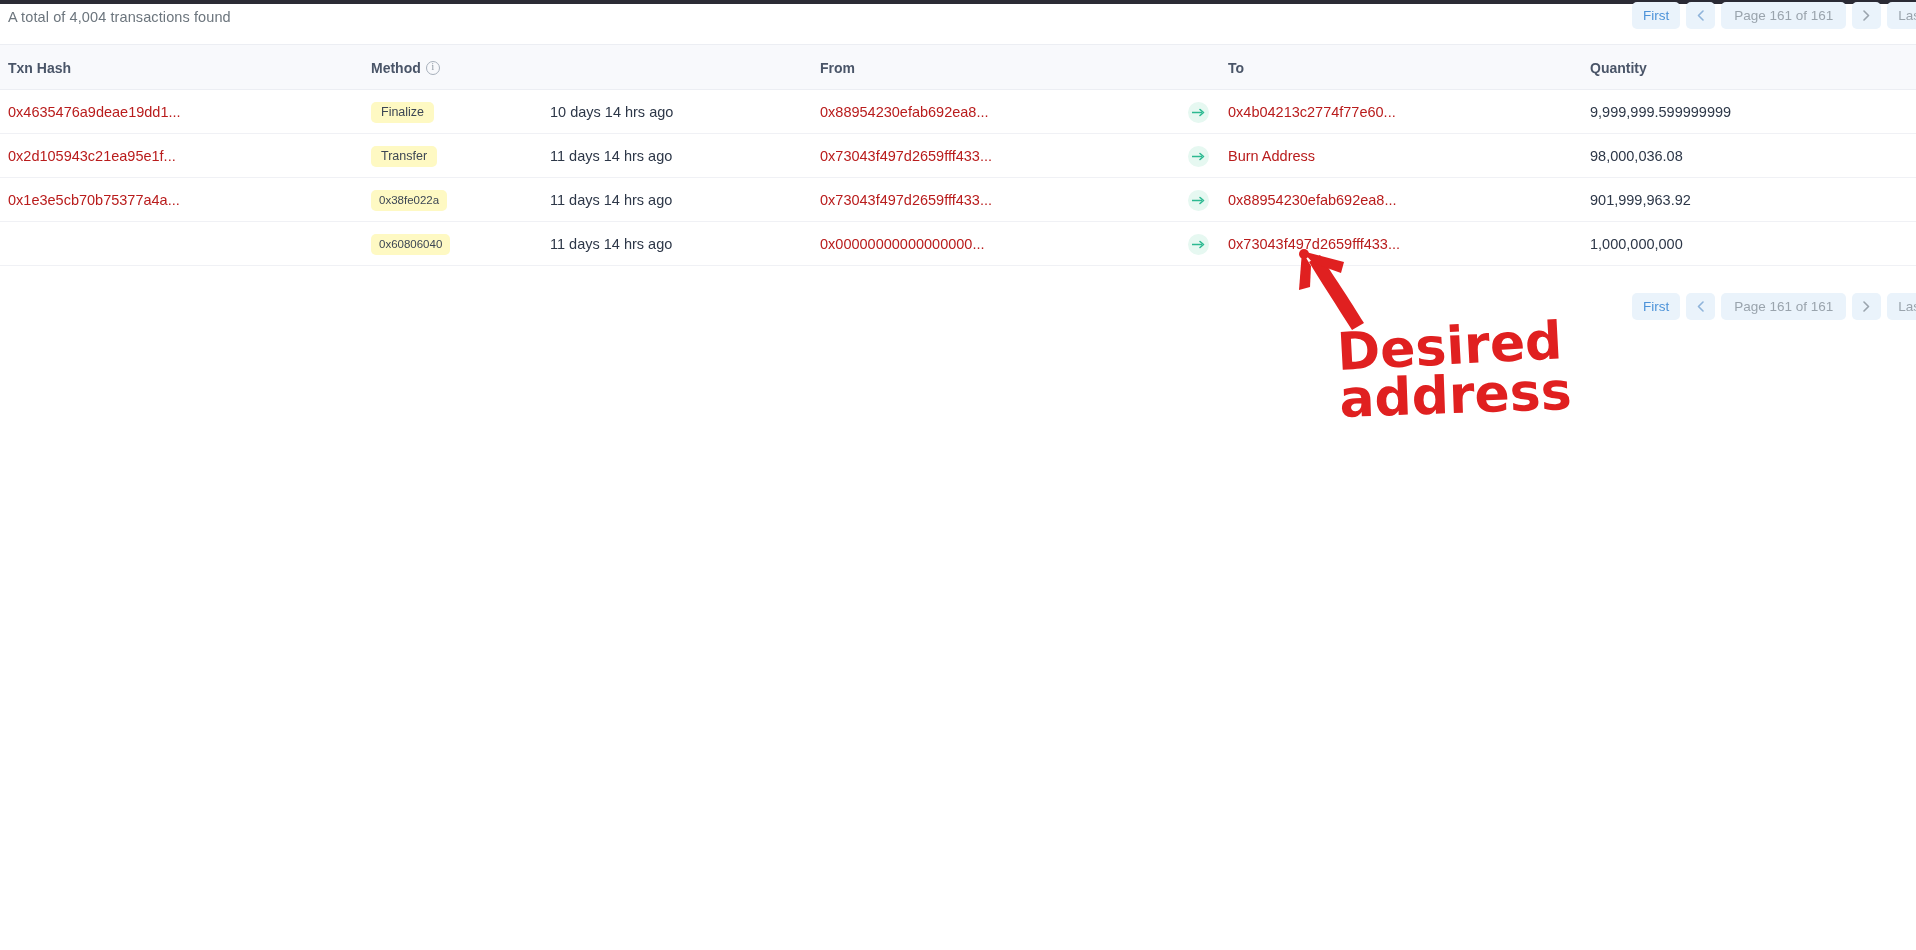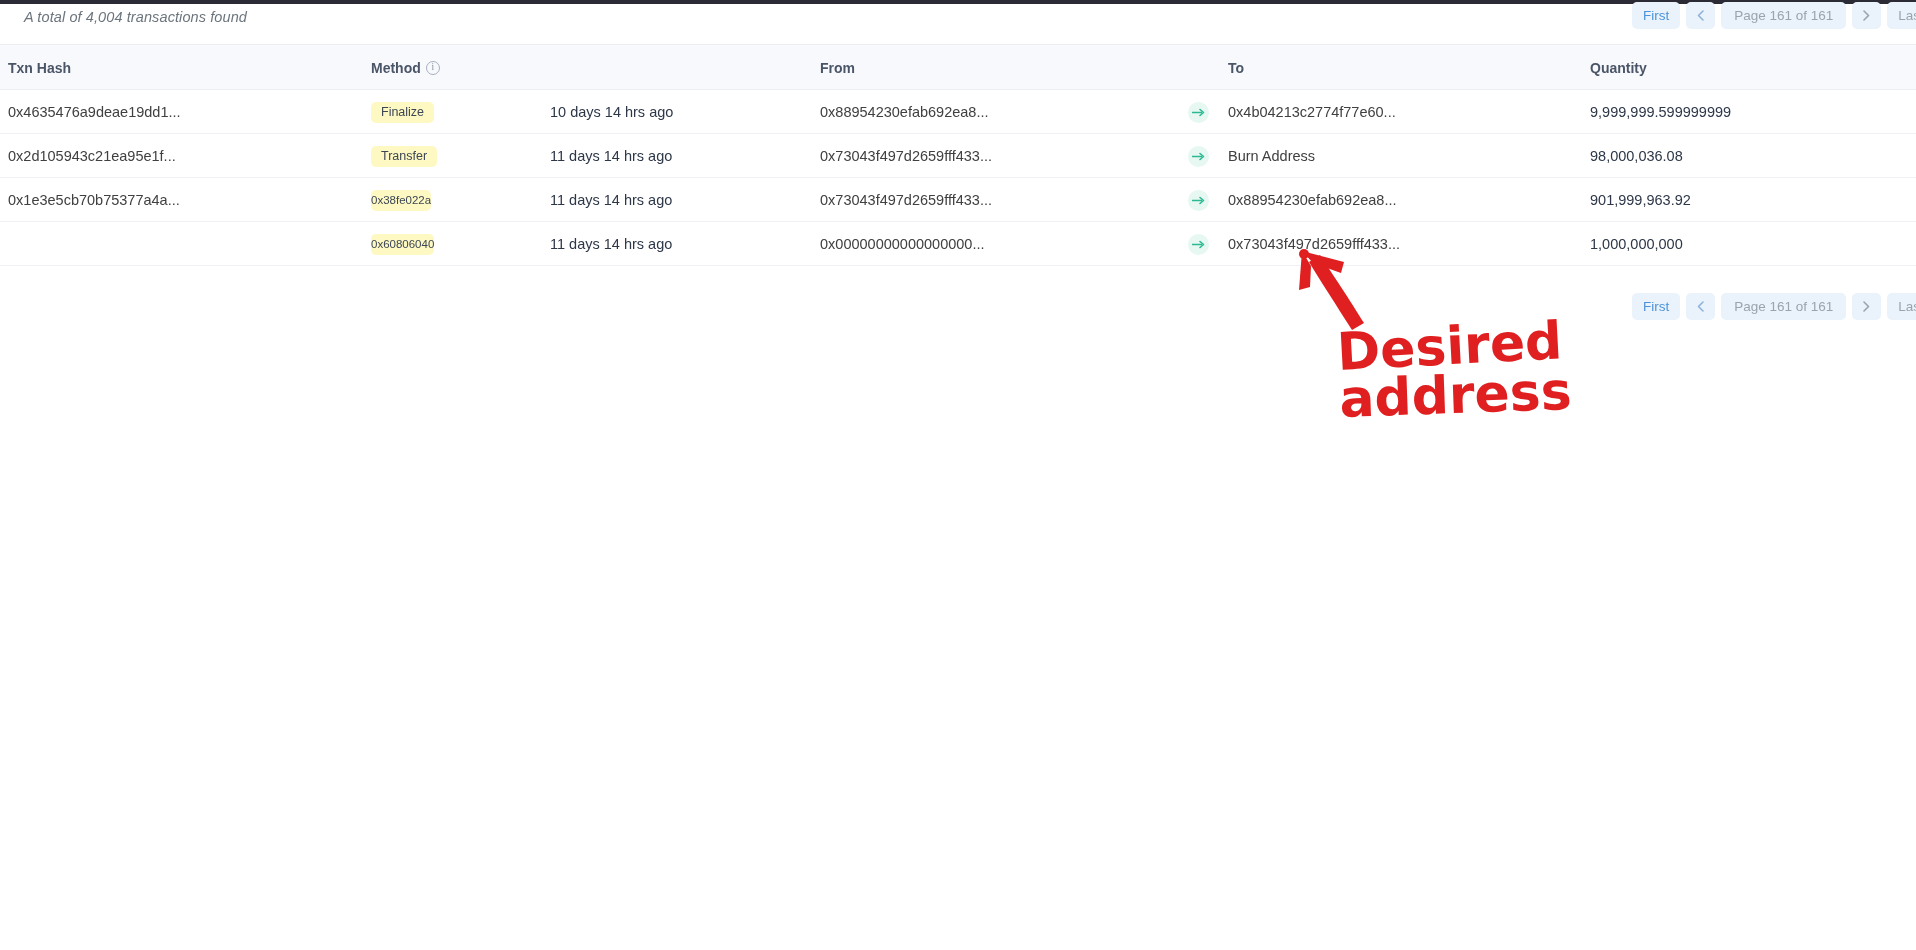--- a/index.html
+++ b/index.html
@@ -19,24 +19,23 @@
 
   
   .top-strip {
     position: absolute; top: 0; left: 0;
     width: 1916px; height: 4px;
     background: #2b2b35;
   }
 
   
   .summary-bar {
-    position: absolute; top: 4px; left: 16px;
+    position: absolute; top: 4px; left: 0;
     width: 1572px; height: 40px;
     background: #ffffff;
-    font-style: italic;
   }
   .summary-text {
     position: absolute; left: 8px; top: 5px;
     font-size: 14.5px; color: #6c757d;
     white-space: nowrap; letter-spacing: 0.1px;
   }
 
   
   .pager {
     position: absolute;
@@ -96,33 +95,33 @@
     background: #ffffff;
     border-bottom: 1px solid #f0f1f5;
   }
   .cell {
     position: absolute; top: 0;
     height: 44px;
     display: flex; align-items: center;
     font-size: 14.5px; color: #2d3748;
     white-space: nowrap;
   }
-  .link { color: #404040; cursor: pointer; }
+  .link { color: #b91c1c; cursor: pointer; }
 
   .badge {
     display: inline-flex; align-items: center; justify-content: center;
     background: #fef9c3;
     border-radius: 5px;
     height: 21px;
     padding: 0 10px;
     font-size: 12.5px;
     color: #3c4654;
     white-space: nowrap;
   }
-  .badge.hex { font-size: 11.5px; padding: 0 0; }
+  .badge.hex { font-size: 11.5px; padding: 0 8px; }
 
   .arrow-pill {
     width: 21px; height: 21px;
     border-radius: 50%;
     background: #e6f8f1;
     display: flex; align-items: center; justify-content: center;
   }
   .arrow-pill svg { display: block; }
 
   

